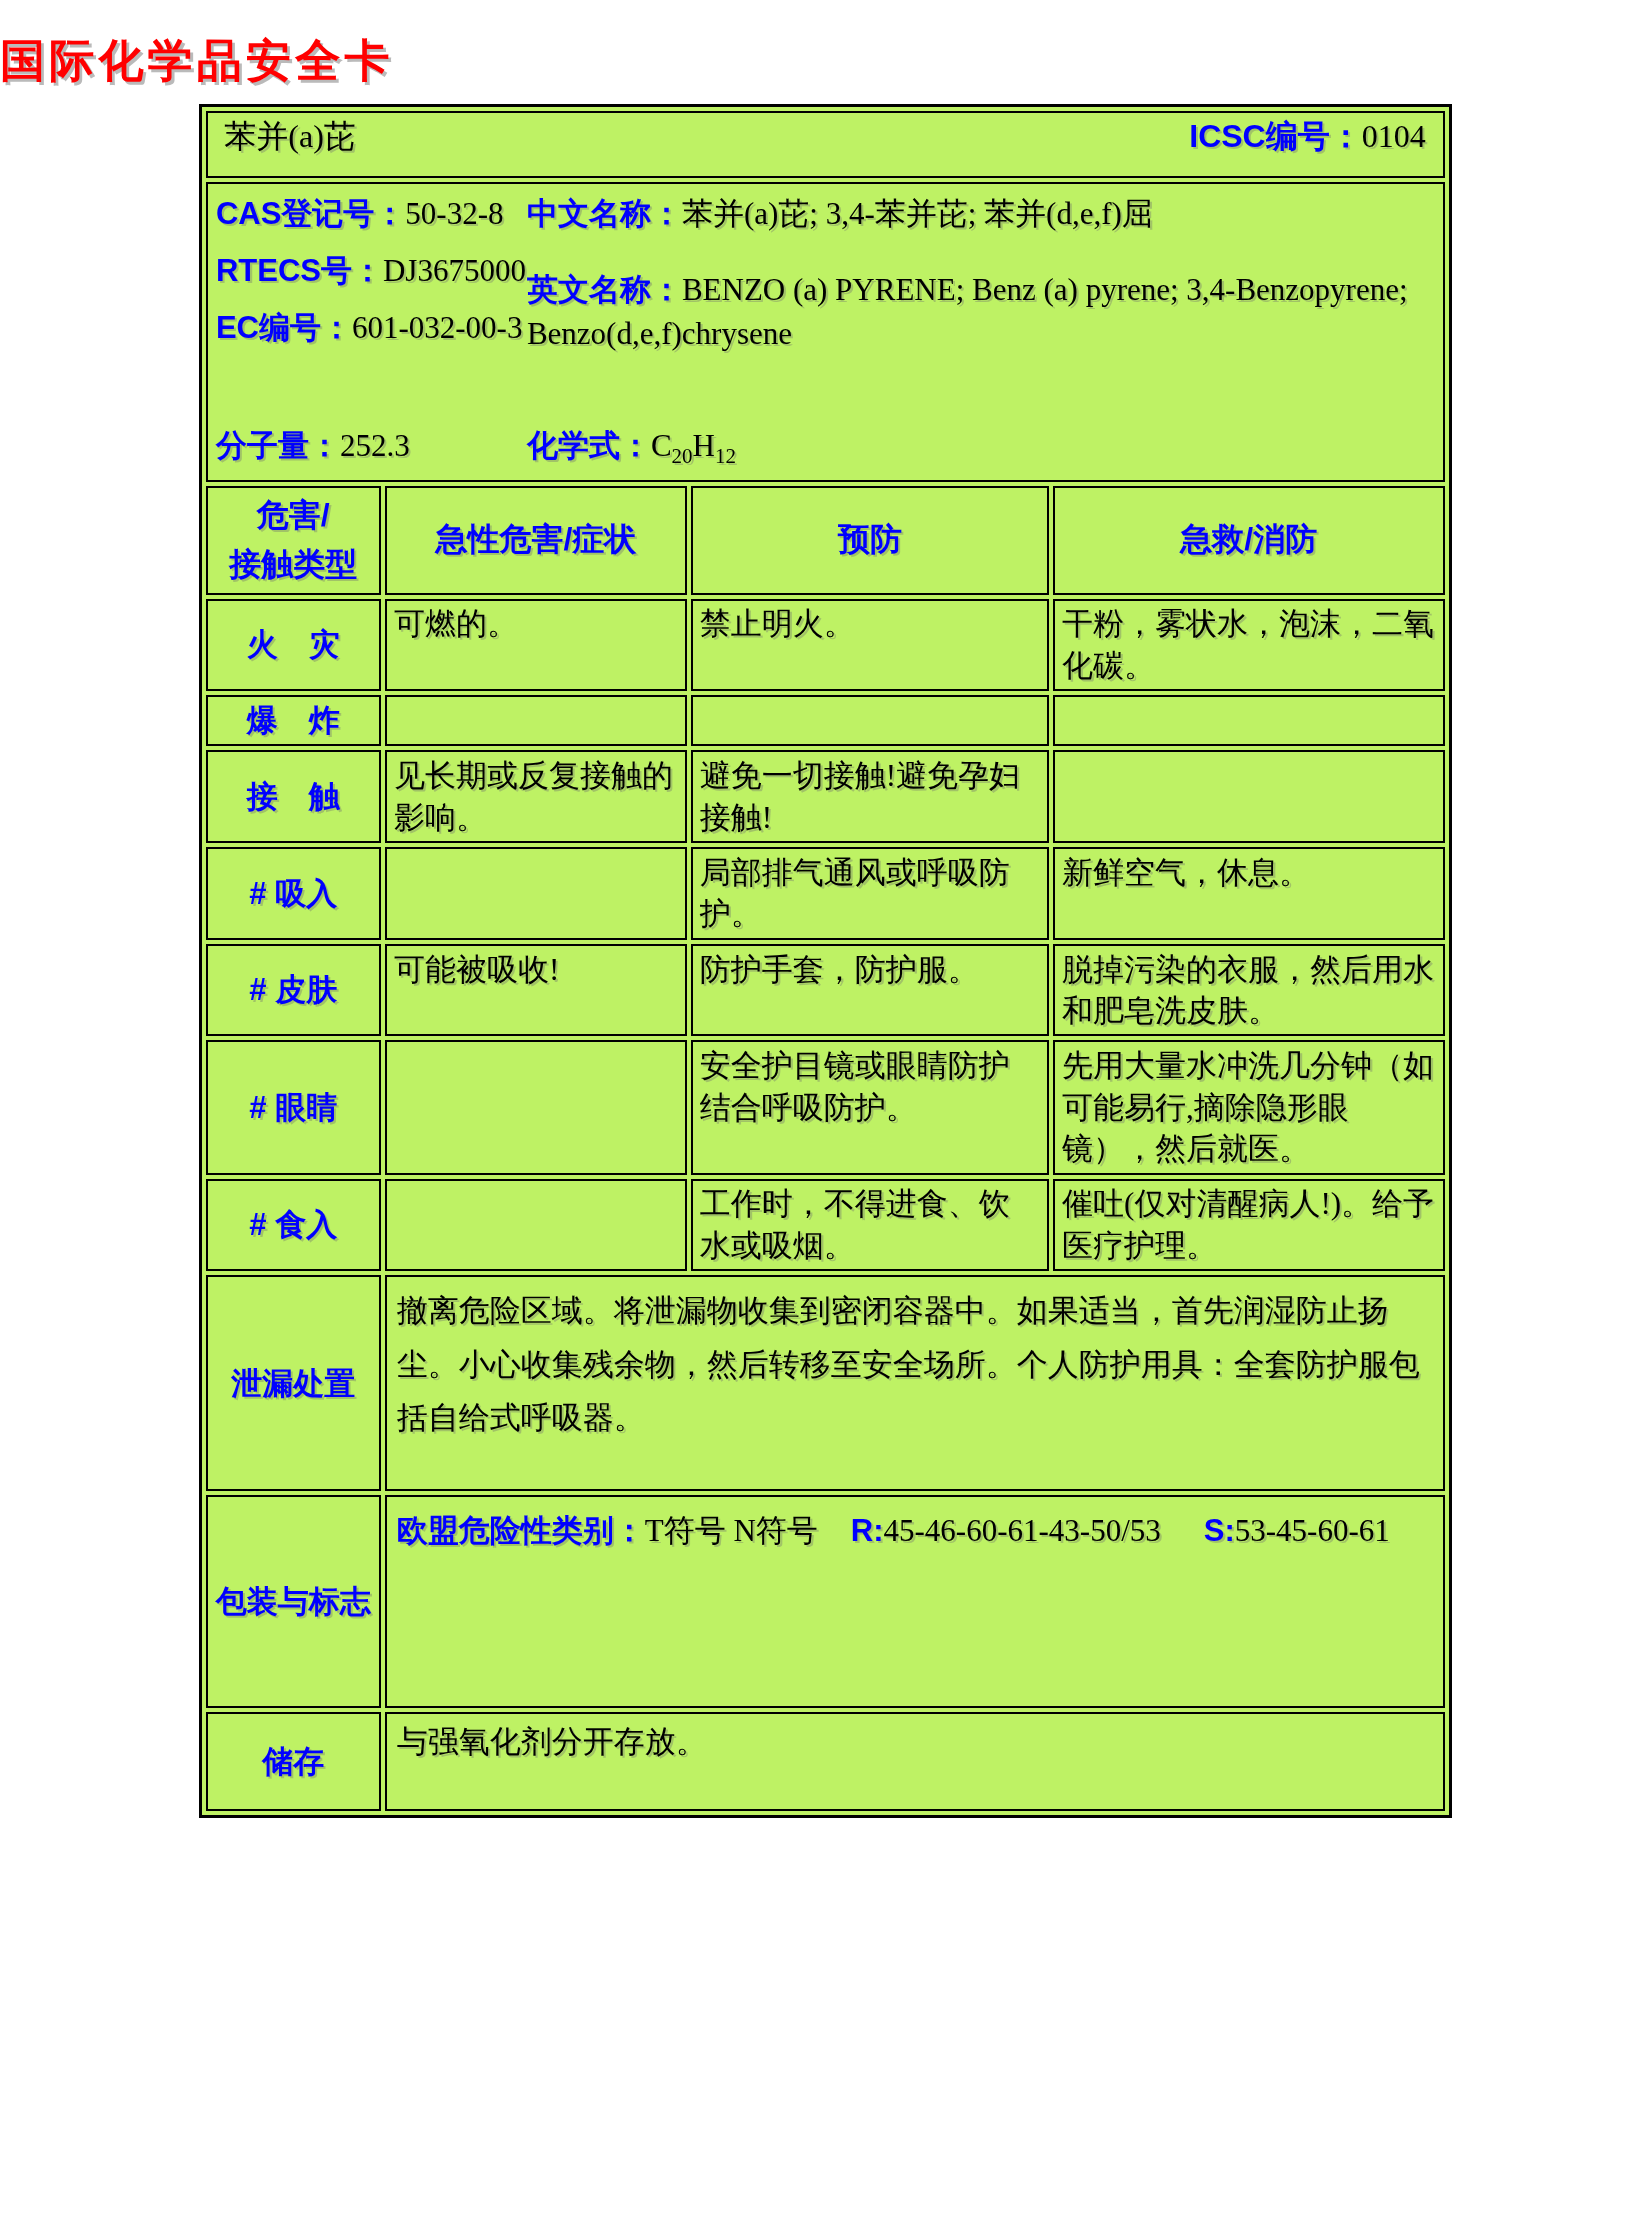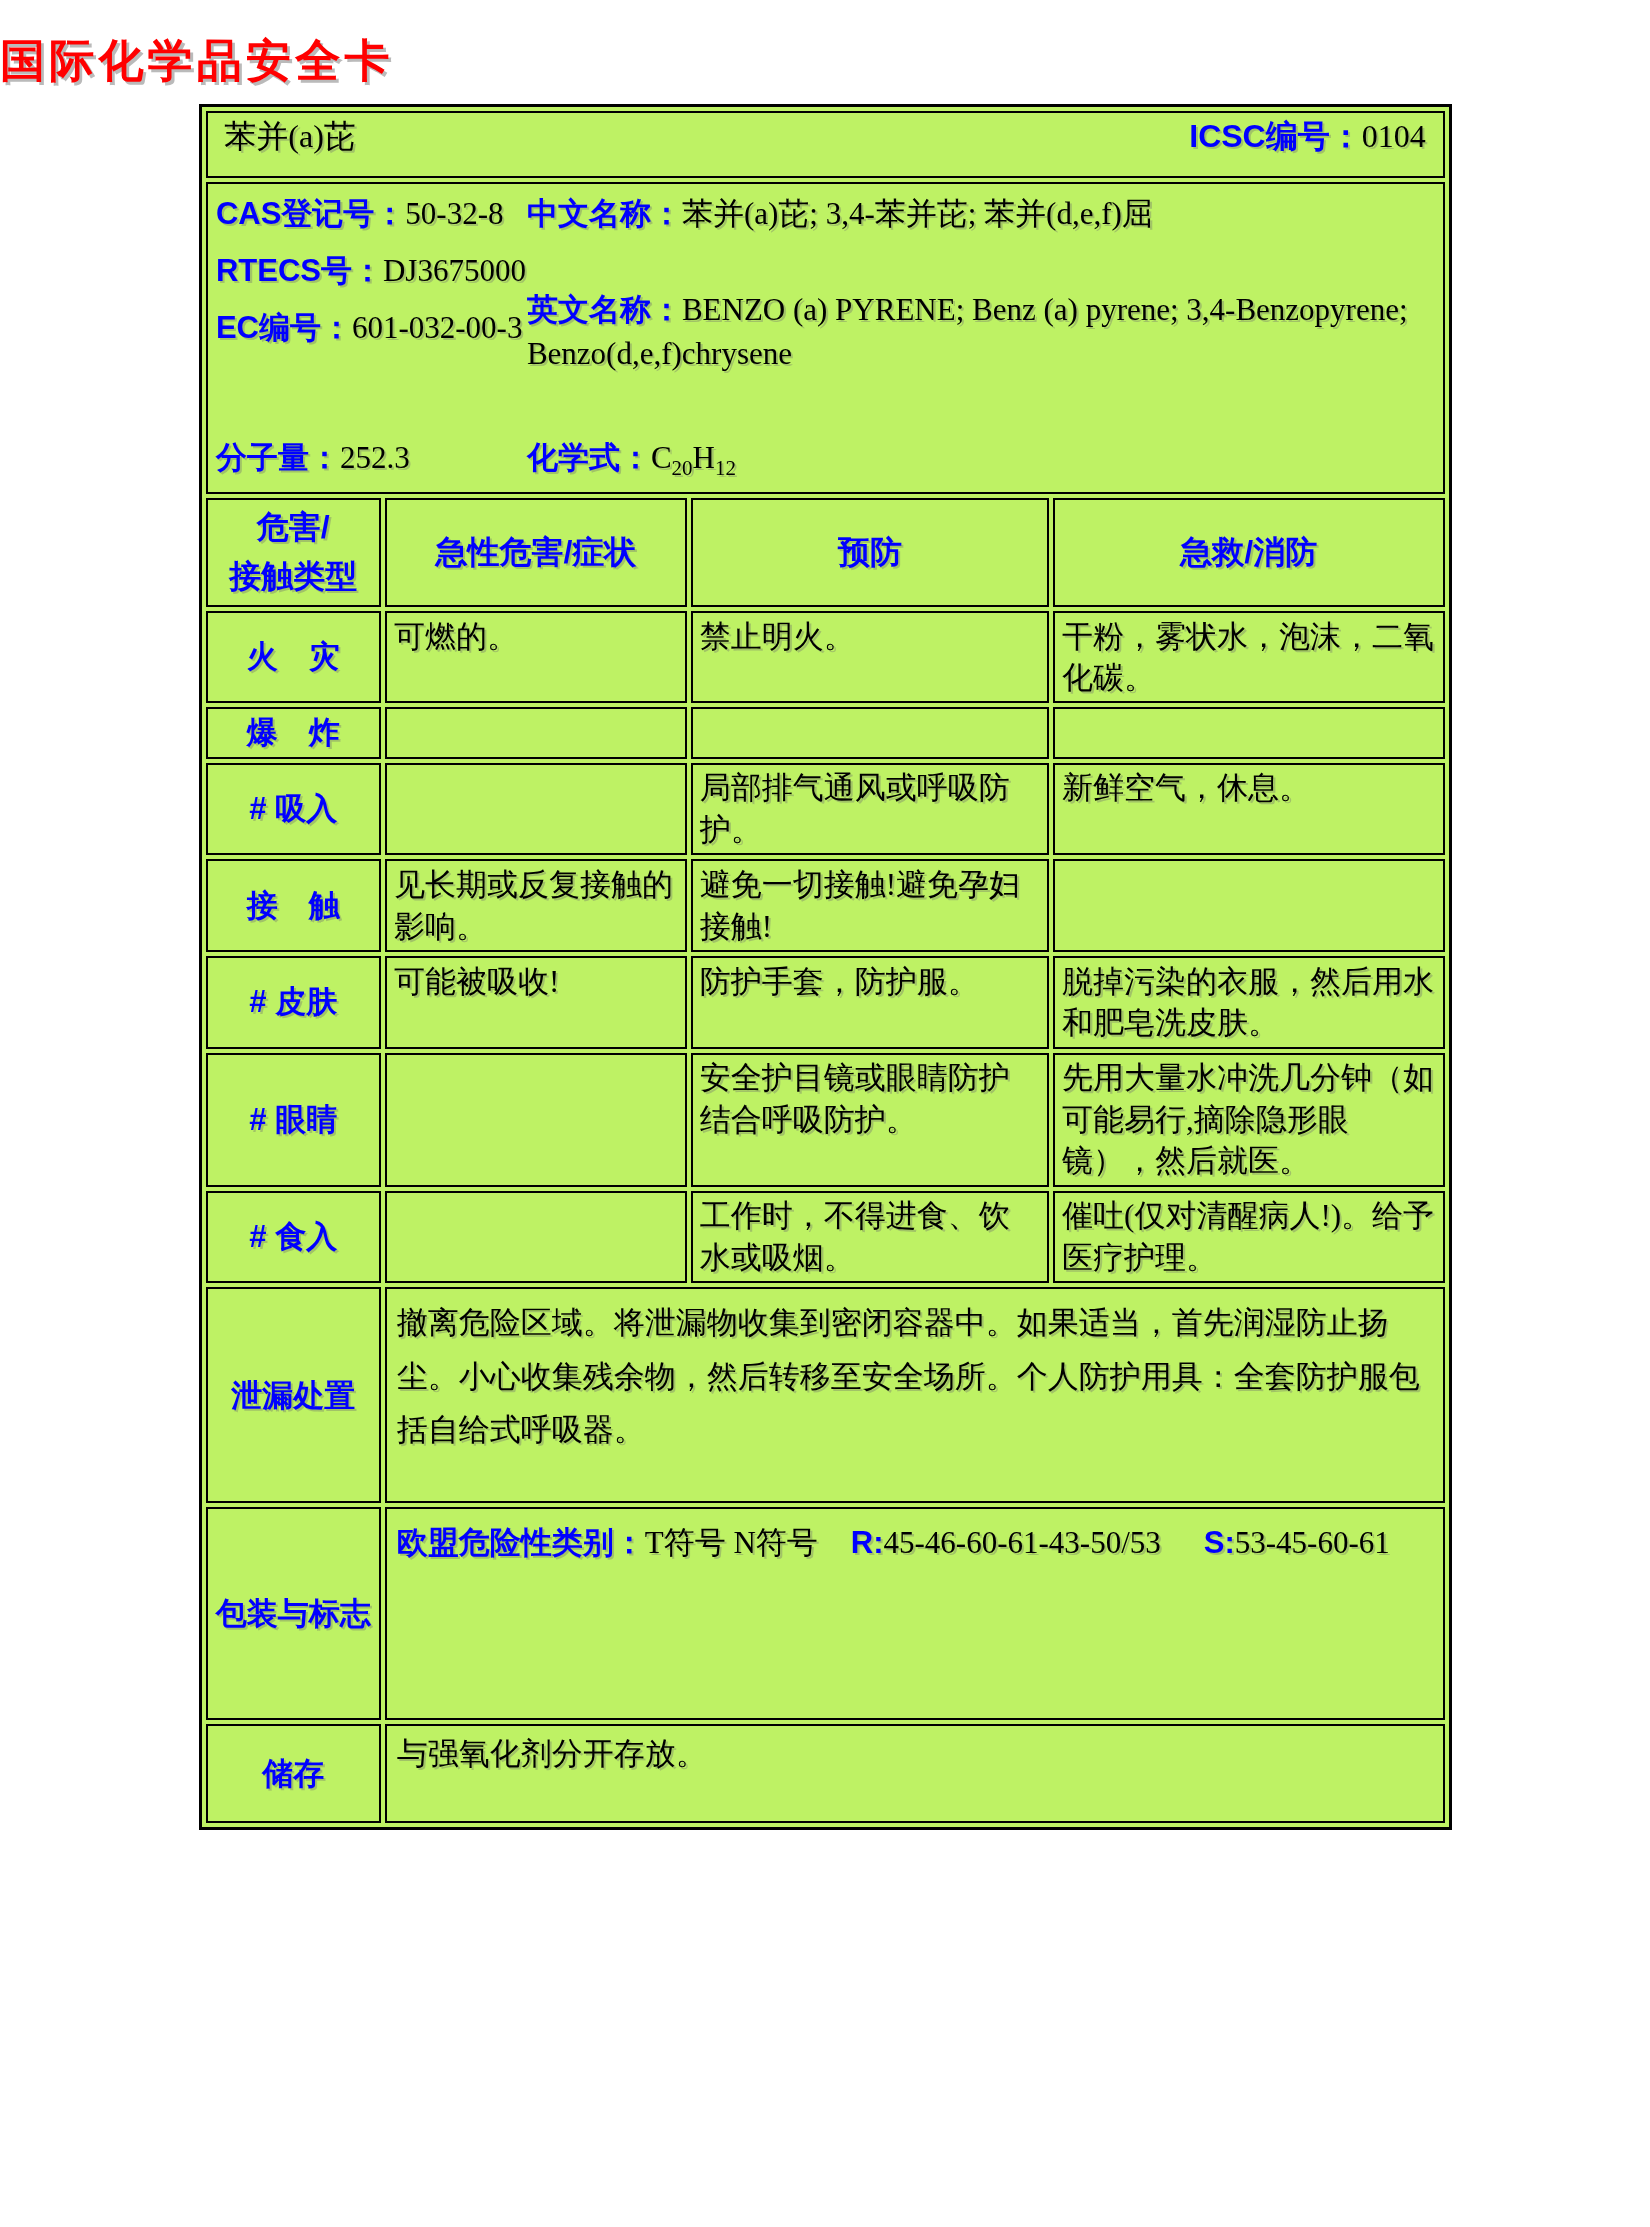--- a/index.html
+++ b/index.html
@@ -72,21 +72,21 @@
     padding: 0 9.8px;
   }
   .toprow .name { font-size: 32px; }
   .toprow .icsc { font-size: 32px; white-space: nowrap; }
   .idcell { padding: 9.8px 8.4px; }
   .idflex { display: flex; }
   .idleft { width: 311px; flex: 0 0 311px; }
   .idleft .idline { margin-bottom: 15.3px; white-space: nowrap; }
   .idright { flex: 1 1 auto; }
   .idright .cnline { margin-bottom: 16px; }
-  .idright .enline { margin-top: 53px; line-height: 1.42; }
+  .idright .enline { margin-top: 33px; line-height: 1.42; }
   .mwrow { display: flex; margin-top: 61px; }
   .mwleft { width: 311px; flex: 0 0 311px; }
   .formula sub { font-size: 21px; }
   td.wide { padding: 7px 9.8px; }
   td.tall-line { line-height: 1.72; }
   .rgap { margin-left: 33px; }
   .sgap { margin-left: 43px; }
 </style>
 </head>
 <body>
@@ -147,32 +147,32 @@
       <td>干粉，雾状水，泡沫，二氧化碳。</td>
     </tr>
 
     <tr style="height:33px">
       <td class="lbl">爆　炸</td>
       <td></td>
       <td></td>
       <td></td>
     </tr>
 
-    <tr style="height:77px">
-      <td class="lbl"># 吸入</td>
-      <td></td>
-      <td>局部排气通风或呼吸防护。</td>
-      <td>新鲜空气，休息。</td>
-    </tr>
-
     <tr style="height:89px">
       <td class="lbl">接　触</td>
       <td>见长期或反复接触的影响。</td>
       <td>避免一切接触!避免孕妇接触!</td>
       <td></td>
+    </tr>
+
+    <tr style="height:77px">
+      <td class="lbl"># 吸入</td>
+      <td></td>
+      <td>局部排气通风或呼吸防护。</td>
+      <td>新鲜空气，休息。</td>
     </tr>
 
     <tr style="height:82px">
       <td class="lbl"># 皮肤</td>
       <td>可能被吸收!</td>
       <td>防护手套，防护服。</td>
       <td>脱掉污染的衣服，然后用水和肥皂洗皮肤。</td>
     </tr>
 
     <tr style="height:106px">

